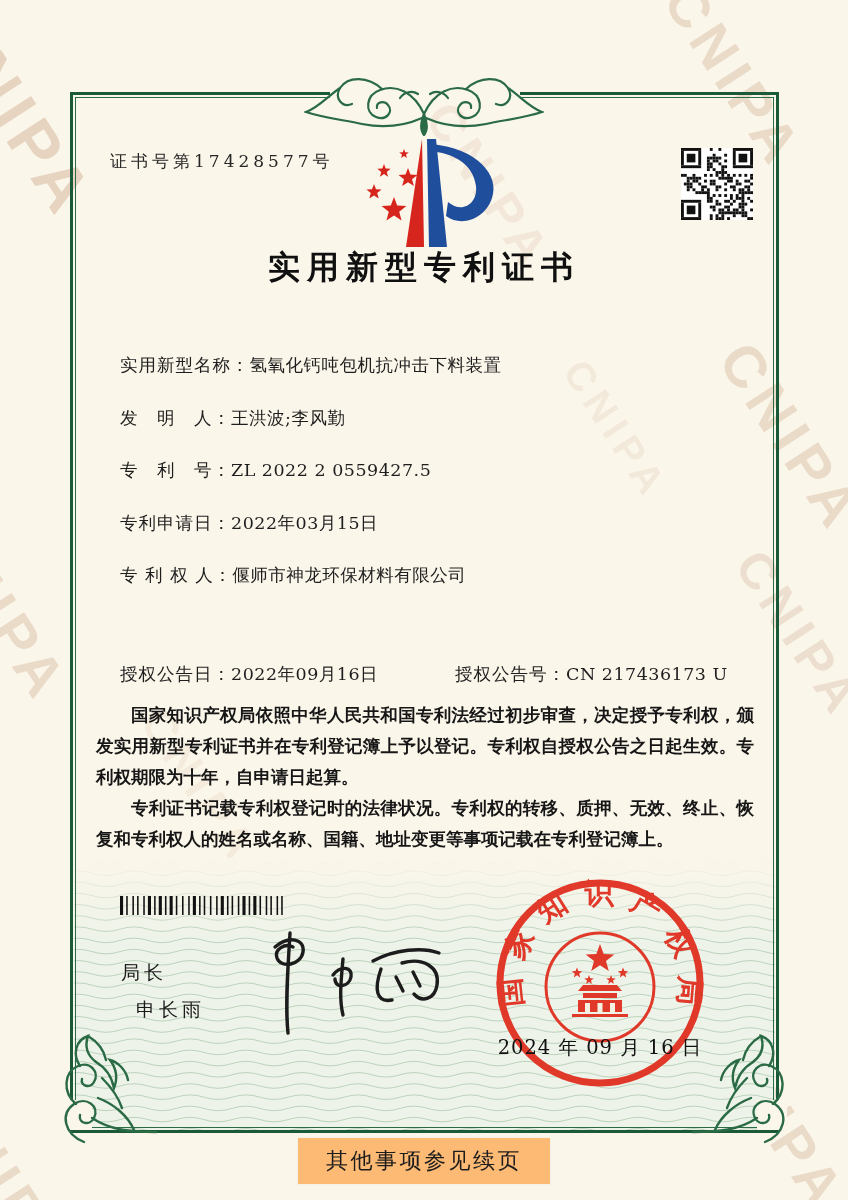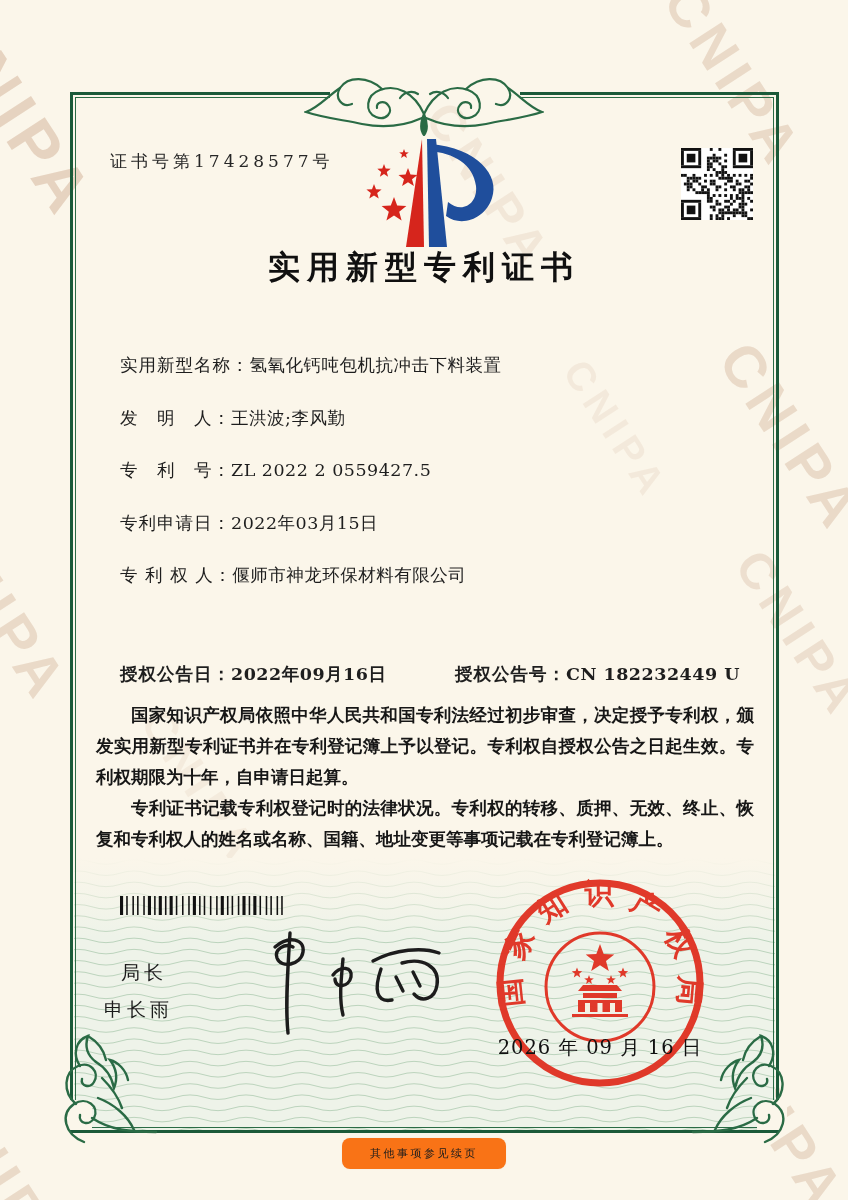--- a/index.html
+++ b/index.html
@@ -27,45 +27,45 @@
   .qr { position:absolute; left:681px; top:148px; width:72px; height:72px; z-index:4; }
 
   .title { position:absolute; left:0; right:0; top:246px; text-align:center; font-size:32px;
            font-weight:bold; letter-spacing:7px; color:#101010; z-index:4; }
 
   .fields { position:absolute; left:120px; top:352px; right:80px; z-index:4; }
   .field-row { height:52.5px; font-size:17.5px; color:#1e1e1e; line-height:26px; }
   .field-label { letter-spacing:1px; }
   .field-value { letter-spacing:0.5px; }
 
-  .grant-row { position:absolute; left:120px; top:662px; font-size:17.5px; color:#1e1e1e; z-index:4;font-weight:bold; }
+  .grant-row { position:absolute; left:120px; top:662px; font-size:17.5px; color:#1e1e1e; z-index:4; }
   .grant-no { position:absolute; left:335px; top:0; white-space:nowrap; }
 
   .paragraphs { position:absolute; left:96px; top:700px; width:658px; font-size:17.5px;
                 line-height:31px; color:#161616; text-align:justify; z-index:4; }
   .paragraphs p { text-indent:2em;font-weight:bold; }
 
   .barcode { position:absolute; left:120px; top:896px; width:220px; height:20px; z-index:4; }
 
   .signer-title { position:absolute; left:121px; top:960px; font-size:19px; letter-spacing:4px;
                   color:#1a1a1a; z-index:5; }
-  .signer-name  { position:absolute; left:104px; top:997px; font-size:19px; letter-spacing:4px;
+  .signer-name  { position:absolute; left:136px; top:997px; font-size:19px; letter-spacing:4px;
                   color:#1a1a1a; z-index:5; }
   .signature { position:absolute; left:235px; top:925px; width:215px; height:115px; z-index:5; }
 
   .seal { position:absolute; left:494px; top:877px; width:212px; height:212px; z-index:5; opacity:.95; }
   .seal-date { position:absolute; left:486px; top:1034px; width:228px; text-align:center;
                font-size:19.5px; letter-spacing:1px; color:#111; z-index:6; }
 
   .page-number { position:absolute; left:0; right:0; top:1096px; text-align:center;
                  font-size:16px; letter-spacing:2px; color:#2c2c2c; z-index:4; }
 
   .footer-note { position:absolute; left:50%; transform:translateX(-50%); top:1138px;
-                 background:#f97316; padding:8px 28px; font-size:11px; letter-spacing:2.5px;
-                 color:#1c1c1c; z-index:4; box-shadow:0 0 2px rgba(0,0,0,0.06);border-radius:8px; }
+                 background:#fdba74; padding:8px 28px; font-size:22px; letter-spacing:2.5px;
+                 color:#1c1c1c; z-index:4; box-shadow:0 0 2px rgba(0,0,0,0.06); }
 
   .ornament { position:absolute; z-index:5; pointer-events:none; }
   .orn-patch { position:absolute; background:#fbf6ea; z-index:4; }
   .orn-top { left:304px; top:62px; width:240px; height:74px; }
   .orn-bl { left:54px; top:1034px; width:104px; height:112px; }
   .orn-br { left:691px; top:1034px; width:104px; height:112px; transform:scaleX(-1); }
 </style>
 </head>
 <body>
 
@@ -365,21 +365,21 @@
   <div class="fields">
     <div class="field-row"><span class="field-label">实用新型名称：</span><span class="field-value">氢氧化钙吨包机抗冲击下料装置</span></div>
     <div class="field-row"><span class="field-label">发　明　人：</span><span class="field-value">王洪波;李风勤</span></div>
     <div class="field-row"><span class="field-label">专　利　号：</span><span class="field-value">ZL 2022 2 0559427.5</span></div>
     <div class="field-row"><span class="field-label">专利申请日：</span><span class="field-value">2022年03月15日</span></div>
     <div class="field-row"><span class="field-label">专 利 权 人：</span><span class="field-value">偃师市神龙环保材料有限公司</span></div>
   </div>
 
   <div class="grant-row">
     <span class="field-label">授权公告日：</span><span class="field-value">2022年09月16日</span>
-    <span class="grant-no"><span class="field-label">授权公告号：</span><span class="field-value">CN 182232449 U</span></span>
+    <span class="grant-no"><span class="field-label">授权公告号：</span><span class="field-value">CN 217436173 U</span></span>
   </div>
 
   <div class="paragraphs">
     <p>国家知识产权局依照中华人民共和国专利法经过初步审查，决定授予专利权，颁发实用新型专利证书并在专利登记簿上予以登记。专利权自授权公告之日起生效。专利权期限为十年，自申请日起算。</p>
     <p>专利证书记载专利权登记时的法律状况。专利权的转移、质押、无效、终止、恢复和专利权人的姓名或名称、国籍、地址变更等事项记载在专利登记簿上。</p>
   </div>
 
   <svg class="barcode" viewBox="0 0 220 20" preserveAspectRatio="none">
     <g id="barcode-bars" fill="#111111">
         <rect x="0.00" y="0" width="3.10" height="19"></rect>
@@ -450,17 +450,17 @@
         </g>
       <path d="M84,114 L128,114 L123,108 L89,108 Z" fill="#e03020"></path>
       <rect x="89" y="116" width="34" height="5" fill="#e03020"></rect>
       <rect x="84" y="123" width="44" height="12" fill="#e03020"></rect>
       <rect x="91" y="126" width="5" height="9" fill="#f6f1e3"></rect>
       <rect x="103.5" y="126" width="5" height="9" fill="#f6f1e3"></rect>
       <rect x="116" y="126" width="5" height="9" fill="#f6f1e3"></rect>
       <rect x="78" y="137" width="56" height="3" fill="#e03020"></rect>
     </g>
   </svg>
-  <div class="seal-date">2026 年 09 月 16 日</div>
+  <div class="seal-date">2024 年 09 月 16 日</div>
 
   <div class="footer-note">其他事项参见续页</div>
 
 </div>
 
 </body></html>

